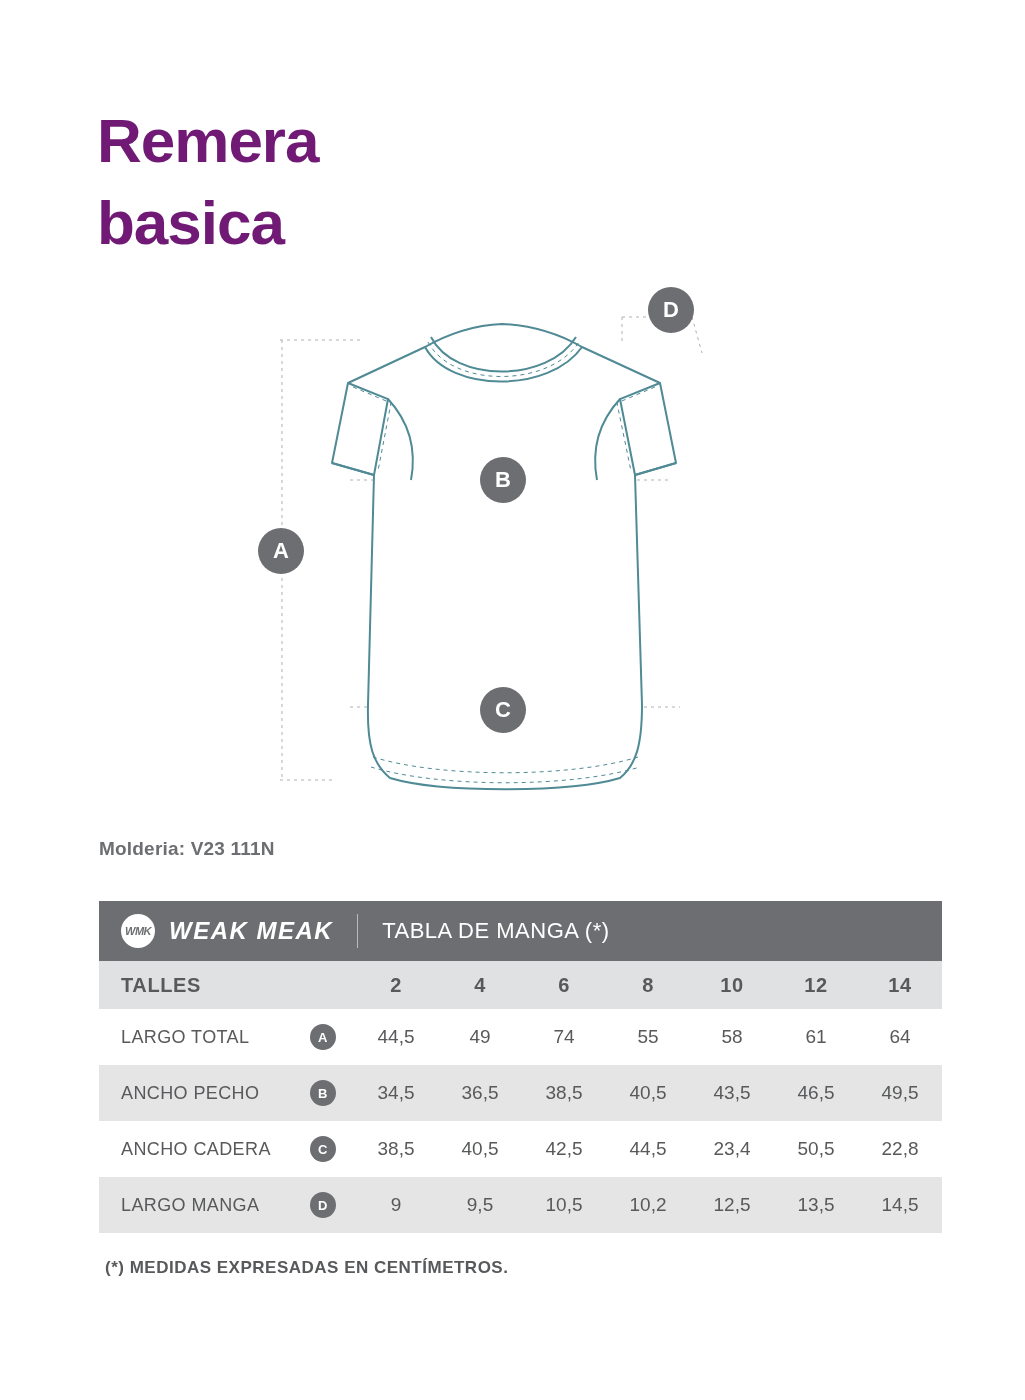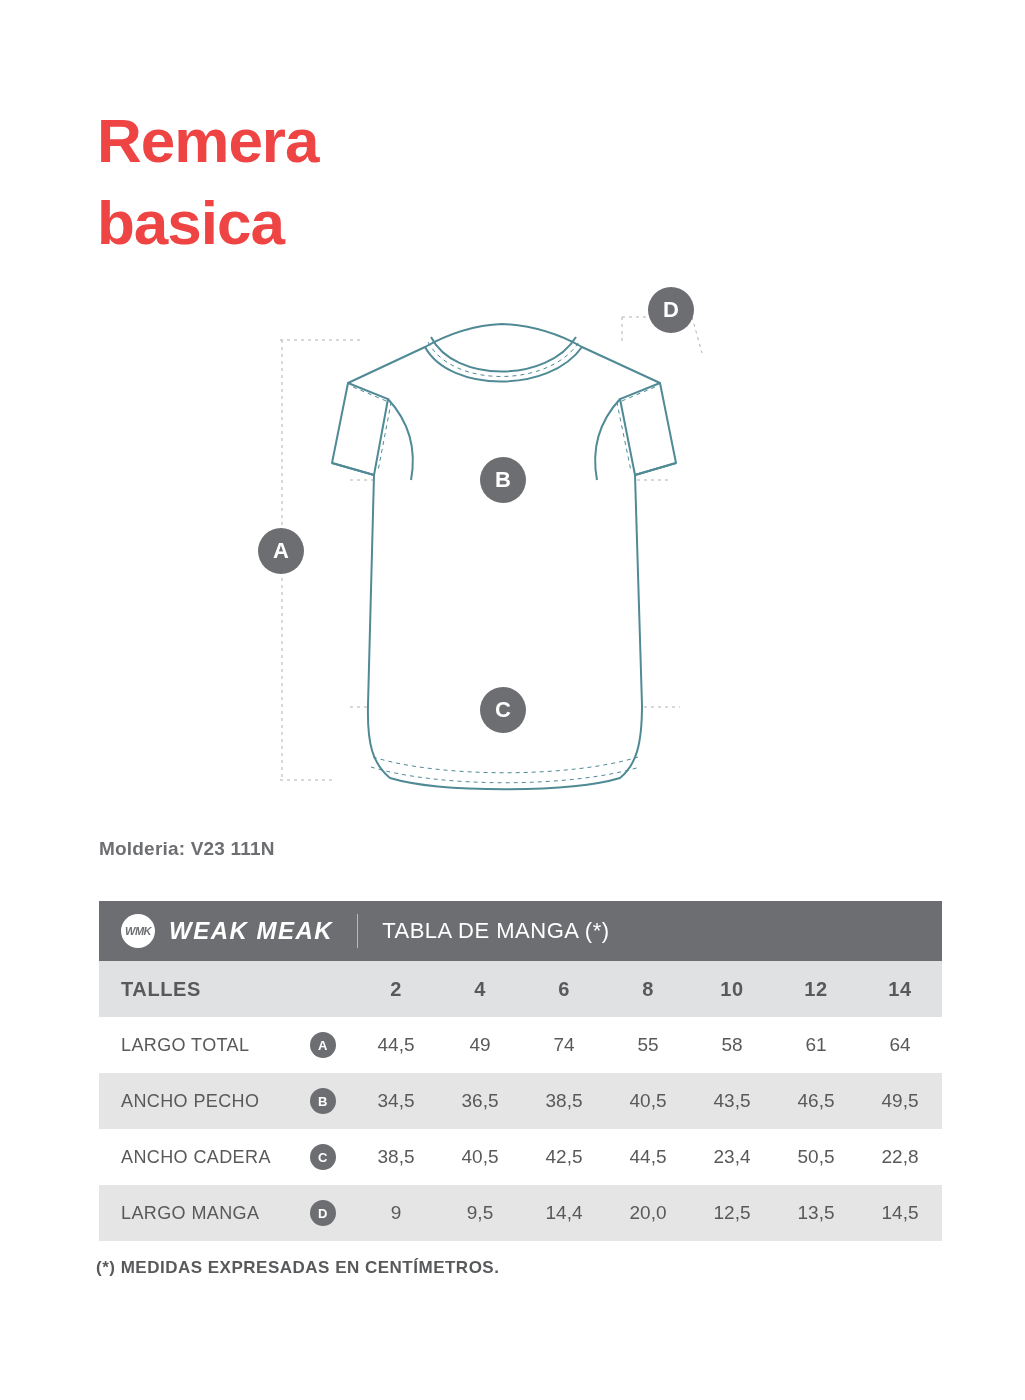--- a/index.html
+++ b/index.html
@@ -25,21 +25,21 @@
   
   .title {
     position: absolute;
     left: 97px;
     top: 100px;
     width: 700px;
     font-size: 62px;
     font-weight: bold;
     line-height: 1.32;
     letter-spacing: -1px;
-    color: #ef4444;
+    color: #701a75;
   }
   .title .line { display: block; }
 
   
   .illustration {
     position: absolute;
     left: 240px;
     top: 275px;
     width: 520px;
     height: 540px;
@@ -132,21 +132,21 @@
     margin: 0 10px;
   }
   .brand-caption {
     font-size: 22px;
     color: #ffffff;
     letter-spacing: 0.5px;
   }
 
   tr.head-row td {
     background: #e0e1e2;
-    height: 56px;
+    height: 48px;
     font-size: 20px;
     font-weight: bold;
     color: #58595b;
     text-align: center;
     vertical-align: middle;
     letter-spacing: 0.6px;
   }
   tr.head-row td.label-col {
     text-align: left;
     padding-left: 22px !important;
@@ -182,21 +182,21 @@
     font-size: 13px;
     font-weight: bold;
     display: flex;
     align-items: center;
     justify-content: center;
     flex: 0 0 auto;
   }
 
   .footnote {
     position: absolute;
-    left: 96px;
+    left: 105px;
     top: 1258px;
     font-size: 17px;
     font-weight: bold;
     color: #58595b;
     letter-spacing: 0.5px;
   }
 </style>
 </head>
 <body>
 
@@ -363,22 +363,22 @@
 
         <tr class="data-row alt">
           <td class="label-col">
             <div class="row-label-inner">
               <span>LARGO MANGA</span>
               <span class="row-badge">D</span>
             </div>
           </td>
           <td>9</td>
           <td>9,5</td>
-          <td>14,4</td>
-          <td>20,0</td>
+          <td>10,5</td>
+          <td>10,2</td>
           <td>12,5</td>
           <td>13,5</td>
           <td>14,5</td>
         </tr>
       </tbody>
     </table>
   </div>
 
   <div class="footnote">(*) MEDIDAS EXPRESADAS EN CENTÍMETROS.</div>
 

